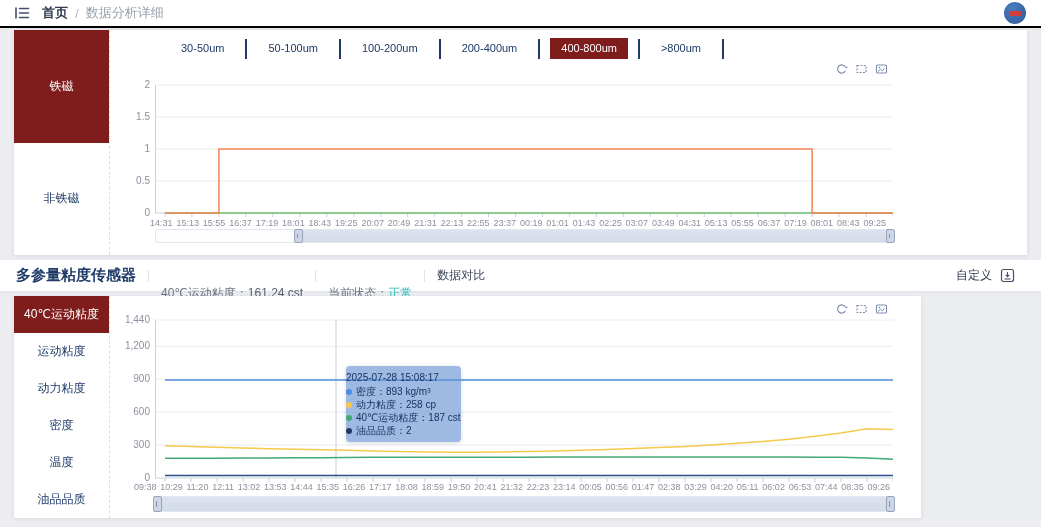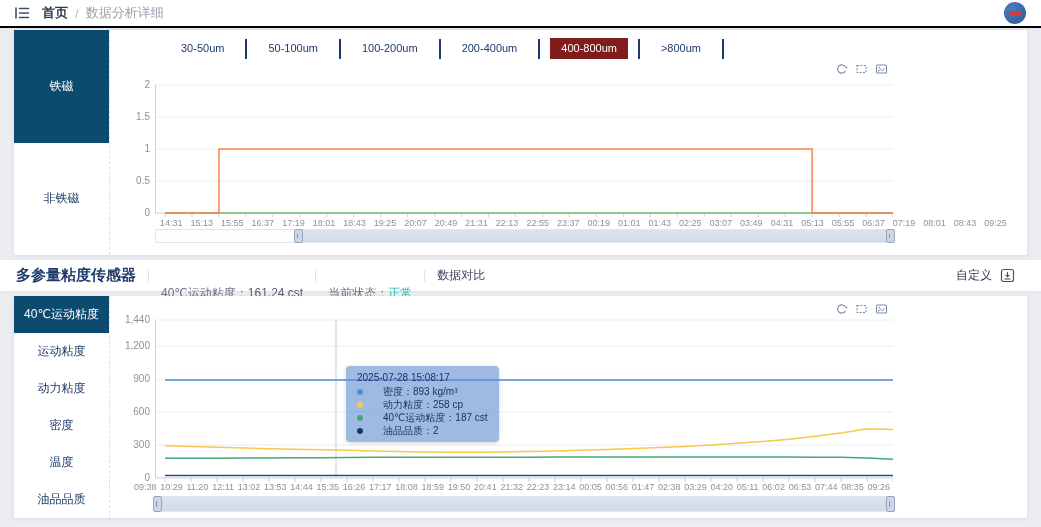--- a/index.html
+++ b/index.html
@@ -10,25 +10,25 @@
   #topbar .menu-ic{margin-left:14px;cursor:pointer;}
   .bc-home{margin-left:12px;font-size:13px;font-weight:bold;color:#303a4e;cursor:pointer;}
   .bc-sep{margin:0 7px;font-size:13px;color:#b4bac4;}
   .bc-cur{font-size:13px;color:#99a1ad;}
   .avatar{position:absolute;right:15px;top:2px;width:22px;height:22px;border-radius:50%;background:radial-gradient(circle at 35% 30%,#4a7cbd,#2d5a96);cursor:pointer;display:flex;align-items:center;justify-content:center;}
   .avatar-mark{width:12px;height:5px;background:#d23c3c;border-radius:1px;}
 
   
   .panel{position:absolute;background:#fff;box-shadow:0 1px 4px rgba(30,50,90,.10);}
   #panel1{left:14px;top:30px;width:1013px;height:225px;}
-  #panel2{left:14px;top:296px;width:1013px;height:222px;}
+  #panel2{left:14px;top:296px;width:907px;height:222px;}
 
   .side-col{position:absolute;left:0;top:0;width:96px;height:100%;display:flex;flex-direction:column;border-right:1px dashed #dcdfe6;box-sizing:border-box;}
   .side-tab{flex:1;display:flex;align-items:center;justify-content:center;font-size:12px;color:#1e3a68;cursor:pointer;background:#fff;}
-  .side-tab.active{background:#0c4a6e;color:#fff;}
+  .side-tab.active{background:#7f1d1d;color:#fff;}
 
   
   .size-tabs{position:absolute;left:156px;top:8px;height:21px;display:flex;align-items:center;}
   .size-tab{height:21px;line-height:21px;padding:0 11px;font-size:11px;color:#1e3a68;cursor:pointer;white-space:nowrap;}
   .size-tab.active{background:#7f1d1d;color:#fff;}
   .size-sep{width:2px;height:20px;background:#1e3a68;margin:0 10px;}
 
   .toolbox{position:absolute;left:821px;display:flex;gap:7px;align-items:center;}
   .toolbox svg{cursor:pointer;display:block;}
 
@@ -49,23 +49,23 @@
   .sh-title{font-size:15px;font-weight:bold;color:#1e3a68;}
   .sh-vsep{width:1px;height:12px;background:#dfe3ea;margin:0 12px;}
   .sh-metric,.sh-status{font-size:12px;color:#69727f;margin-top:36px;}
   .sh-metric b{font-weight:normal;color:#555e6b;}
   .sh-ok{color:#21bcbc;}
   .sh-compare{font-size:12px;color:#3e485c;cursor:pointer;}
   .sh-right{margin-left:auto;display:flex;align-items:center;padding-right:26px;gap:8px;}
   .sh-custom{font-size:12px;color:#343e52;cursor:pointer;}
 
   
-  .tooltip{position:absolute;left:332px;top:70px;min-width:104px;background:rgba(98,143,208,.62);border-radius:4px;padding:5px 11px;color:#14315f;font-size:10px;line-height:13px;z-index:5;box-shadow:0 1px 4px rgba(0,0,0,.15);}
+  .tooltip{position:absolute;left:332px;top:70px;min-width:104px;background:rgba(98,143,208,.62);border-radius:4px;padding:5px 0;color:#14315f;font-size:10px;line-height:13px;z-index:5;box-shadow:0 1px 4px rgba(0,0,0,.15);}
   .tt-time{margin-bottom:1px;}
-  .tt-row{display:flex;align-items:center;white-space:nowrap;gap:16px;}
+  .tt-row{display:flex;align-items:center;white-space:nowrap;}
   .tt-dot{width:6px;height:6px;border-radius:3px;margin-right:4px;flex:none;}
 </style>
 </head>
 <body>
 
 <div id="app">
 
   <header id="topbar">
     <svg class="menu-ic" width="16" height="14" viewBox="0 0 16 14">
       <path d="M2 2v10M5.5 2.5h9M5.5 7h9M5.5 11.5h9" stroke="#44506b" stroke-width="1.6" fill="none" stroke-linecap="round"></path>
@@ -151,21 +151,21 @@
         <line x1="576.2222222222222" y1="132" x2="576.2222222222222" y2="136" stroke="#ccd1da"></line>
         <line x1="603.1851851851852" y1="132" x2="603.1851851851852" y2="136" stroke="#ccd1da"></line>
         <line x1="630.1481481481482" y1="132" x2="630.1481481481482" y2="136" stroke="#ccd1da"></line>
         <line x1="657.1111111111111" y1="132" x2="657.1111111111111" y2="136" stroke="#ccd1da"></line>
         <line x1="684.074074074074" y1="132" x2="684.074074074074" y2="136" stroke="#ccd1da"></line>
         <line x1="711.0370370370371" y1="132" x2="711.0370370370371" y2="136" stroke="#ccd1da"></line>
         <line x1="738" y1="132" x2="738" y2="136" stroke="#ccd1da"></line>
         <path d="M10,132L738,132" fill="none" stroke="#6ec071" stroke-width="1.5"></path>
         <path d="M10,132L63.925925925925924,132L63.925925925925924,68L657.1111111111111,68L657.1111111111111,132L738,132" fill="none" stroke="#f58452" stroke-width="1.5"></path>
       </svg>
-    <div class="xlabels" id="p1-xlabels" style="left:146px;top:188px;width:736px;gap:8px;">
+    <div class="xlabels" id="p1-xlabels" style="left:136px;top:188px;width:736px;">
         <div>14:31</div>
         <div>15:13</div>
         <div>15:55</div>
         <div>16:37</div>
         <div>17:19</div>
         <div>18:01</div>
         <div>18:43</div>
         <div>19:25</div>
         <div>20:07</div>
         <div>20:49</div>

